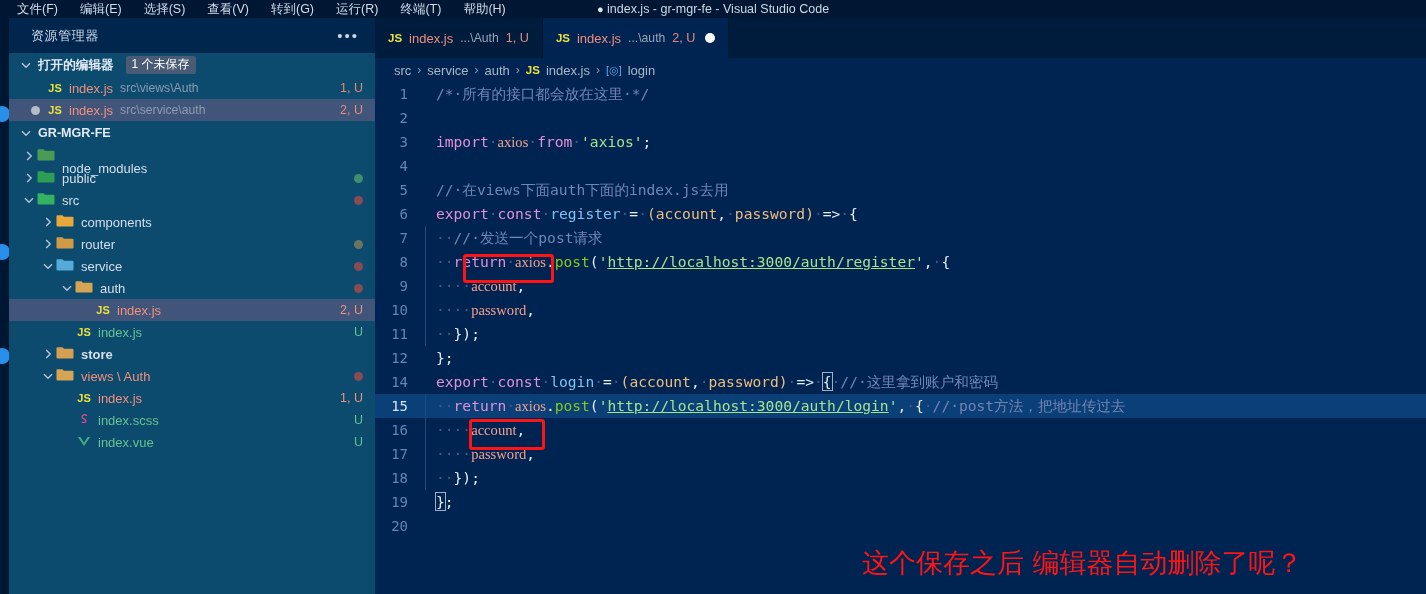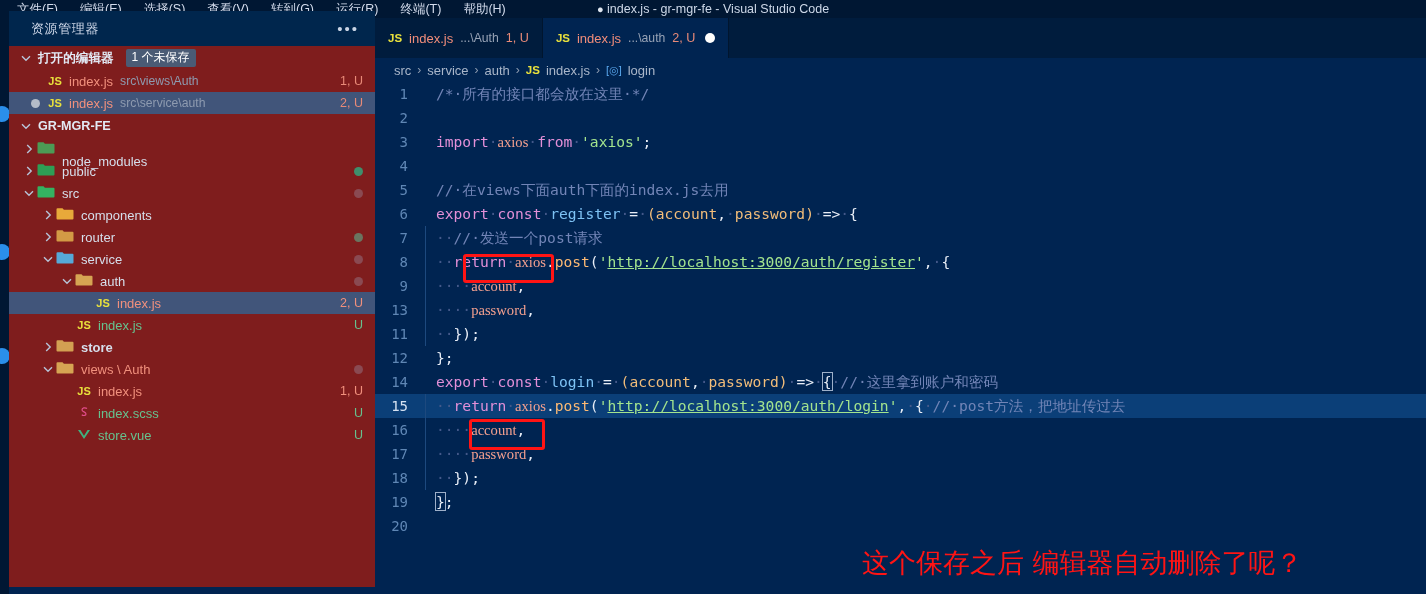--- a/index.html
+++ b/index.html
@@ -33,22 +33,22 @@
     position: absolute; left: 0; top: 18px; width: 9px; height: 576px;
     background: #001733;
   }
   .ab-dot {
     position: absolute; left: -6px; width: 16px; height: 16px;
     border-radius: 50%; background: #2a8fea;
   }
 
   
   .sidebar {
-    position: absolute; left: 9px; top: 11px; width: 366px; height: 576px;
-    background: #7f1d1d; overflow: hidden;
+    position: absolute; left: 9px; top: 18px; width: 366px; height: 576px;
+    background: #0c4a6e; overflow: hidden;
   }
   .sb-header {
     height: 35px; display: flex; align-items: center;
     padding: 0 16px 0 22px; color: #cfd9ea; font-size: 13px;
     letter-spacing: .6px; justify-content: space-between;
     background: #00264d;
   }
   .sb-header .dots { color: #c9d4e5; font-size: 15px; letter-spacing: 2px; }
 
   .section-head {
@@ -142,21 +142,21 @@
   .ln.cur { color: #d6e2f2; }
   .ctext { flex: 1 1 auto; padding-left: 11px; position: relative; }
 
   .c-com  { color: #7285b7; }
   .c-kw   { color: #e390d8; }
   .c-id   { color: #f3a08f; font-family: Liberation Serif, serif; }
   .c-fn   { color: #7ec3f5; }
   .c-str  { color: #a3e48e; }
   .c-par  { color: #f2bd7a; }
   .c-pun  { color: #e8eef7; }
-  .c-prop { color: #fdba74; }
+  .c-prop { color: #84cc16; }
   .c-dot  { color: #44598a; }
   .u-link { text-decoration: underline; }
 
   .guide {
     position: absolute; left: 0; top: 0; bottom: 0; width: 1px;
     background: #1d497e;
   }
   .brk { outline: 1px solid #9eb0c9; }
 
   .annot-box {
@@ -381,21 +381,21 @@
             </svg></span>
           <span class="lbl" style="color: rgb(102, 194, 143);">index.scss</span>
           <span class="stat" style="color: rgb(102, 194, 143);">U</span>
         </div>
         <div class="row">
           <span style="width: 50px; flex: 0 0 auto;"></span>
           <span style="width: 16px; flex: 0 0 16px;"></span>
           <span class="ficon vue-ico"><svg width="14" height="14" viewBox="0 0 14 14">
               <path d="M1 3 L7 12 L13 3 L10.6 3 L7 8.8 L3.4 3 Z" fill="#3fb27f"></path>
             </svg></span>
-          <span class="lbl" style="color: rgb(102, 194, 143);">store.vue</span>
+          <span class="lbl" style="color: rgb(102, 194, 143);">index.vue</span>
           <span class="stat" style="color: rgb(102, 194, 143);">U</span>
         </div>
       </div>
   </div>
 
   <div class="editor">
     <div class="tabs" id="tab-bar">
         <div class="tab">
           <span class="tjs">JS</span>
           <span class="tname">index.js</span>
@@ -426,21 +426,21 @@
     <div class="code" id="code-area">
         <div class="cline"><span class="ln">1</span><span class="ctext"><span class="c-com">/*·所有的接口都会放在这里·*/</span></span></div>
         <div class="cline"><span class="ln">2</span><span class="ctext"></span></div>
         <div class="cline"><span class="ln">3</span><span class="ctext"><span class="c-kw">import</span><span class="c-dot">·</span><span class="c-id">axios</span><span class="c-dot">·</span><span class="c-kw">from</span><span class="c-dot">·</span><span class="c-str">'axios'</span><span class="c-pun">;</span></span></div>
         <div class="cline"><span class="ln">4</span><span class="ctext"></span></div>
         <div class="cline"><span class="ln">5</span><span class="ctext"><span class="c-com">//·在views下面auth下面的index.js去用</span></span></div>
         <div class="cline"><span class="ln">6</span><span class="ctext"><span class="c-kw">export</span><span class="c-dot">·</span><span class="c-kw">const</span><span class="c-dot">·</span><span class="c-fn">register</span><span class="c-dot">·</span><span class="c-pun">=</span><span class="c-dot">·</span><span class="c-par">(</span><span class="c-par">account</span><span class="c-pun">,</span><span class="c-dot">·</span><span class="c-par">password</span><span class="c-par">)</span><span class="c-dot">·</span><span class="c-pun">=&gt;</span><span class="c-dot">·</span><span class="c-pun">{</span></span></div>
         <div class="cline"><span class="ln">7</span><span class="ctext"><span class="guide"></span><span class="c-dot">··</span><span class="c-com">//·发送一个post请求</span></span></div>
         <div class="cline"><span class="ln">8</span><span class="ctext"><span class="guide"></span><span class="c-dot">··</span><span class="c-kw">return</span><span class="c-dot">·</span><span class="c-id">axios</span><span class="c-pun">.</span><span class="c-prop">post</span><span class="c-pun">(</span><span class="c-str">'</span><span class="c-str u-link">http://localhost:3000/auth/register</span><span class="c-str">'</span><span class="c-pun">,</span><span class="c-dot">·</span><span class="c-pun">{</span></span></div>
         <div class="cline"><span class="ln">9</span><span class="ctext"><span class="guide"></span><span class="c-dot">····</span><span class="c-id">account</span><span class="c-pun">,</span></span></div>
-        <div class="cline"><span class="ln">13</span><span class="ctext"><span class="guide"></span><span class="c-dot">····</span><span class="c-id">password</span><span class="c-pun">,</span></span></div>
+        <div class="cline"><span class="ln">10</span><span class="ctext"><span class="guide"></span><span class="c-dot">····</span><span class="c-id">password</span><span class="c-pun">,</span></span></div>
         <div class="cline"><span class="ln">11</span><span class="ctext"><span class="guide"></span><span class="c-dot">··</span><span class="c-pun">});</span></span></div>
         <div class="cline"><span class="ln">12</span><span class="ctext"><span class="c-pun">};</span></span></div>
         <div class="cline"><span class="ln">14</span><span class="ctext"><span class="c-kw">export</span><span class="c-dot">·</span><span class="c-kw">const</span><span class="c-dot">·</span><span class="c-fn">login</span><span class="c-dot">·</span><span class="c-pun">=</span><span class="c-dot">·</span><span class="c-par">(</span><span class="c-par">account</span><span class="c-pun">,</span><span class="c-dot">·</span><span class="c-par">password</span><span class="c-par">)</span><span class="c-dot">·</span><span class="c-pun">=&gt;</span><span class="c-dot">·</span><span class="c-pun brk">{</span><span class="c-dot">·</span><span class="c-com">//·这里拿到账户和密码</span></span></div>
         <div class="cline cur"><span class="ln cur">15</span><span class="ctext"><span class="guide"></span><span class="c-dot">··</span><span class="c-kw">return</span><span class="c-dot">·</span><span class="c-id">axios</span><span class="c-pun">.</span><span class="c-prop">post</span><span class="c-pun">(</span><span class="c-str">'</span><span class="c-str u-link">http://localhost:3000/auth/login</span><span class="c-str">'</span><span class="c-pun">,</span><span class="c-dot">·</span><span class="c-pun">{</span><span class="c-dot">·</span><span class="c-com">//·post方法，把地址传过去</span></span></div>
         <div class="cline"><span class="ln">16</span><span class="ctext"><span class="guide"></span><span class="c-dot">····</span><span class="c-id">account</span><span class="c-pun">,</span></span></div>
         <div class="cline"><span class="ln">17</span><span class="ctext"><span class="guide"></span><span class="c-dot">····</span><span class="c-id">password</span><span class="c-pun">,</span></span></div>
         <div class="cline"><span class="ln">18</span><span class="ctext"><span class="guide"></span><span class="c-dot">··</span><span class="c-pun">});</span></span></div>
         <div class="cline"><span class="ln">19</span><span class="ctext"><span class="c-pun brk">}</span><span class="c-pun">;</span></span></div>
         <div class="cline"><span class="ln">20</span><span class="ctext"></span></div>
       </div>

